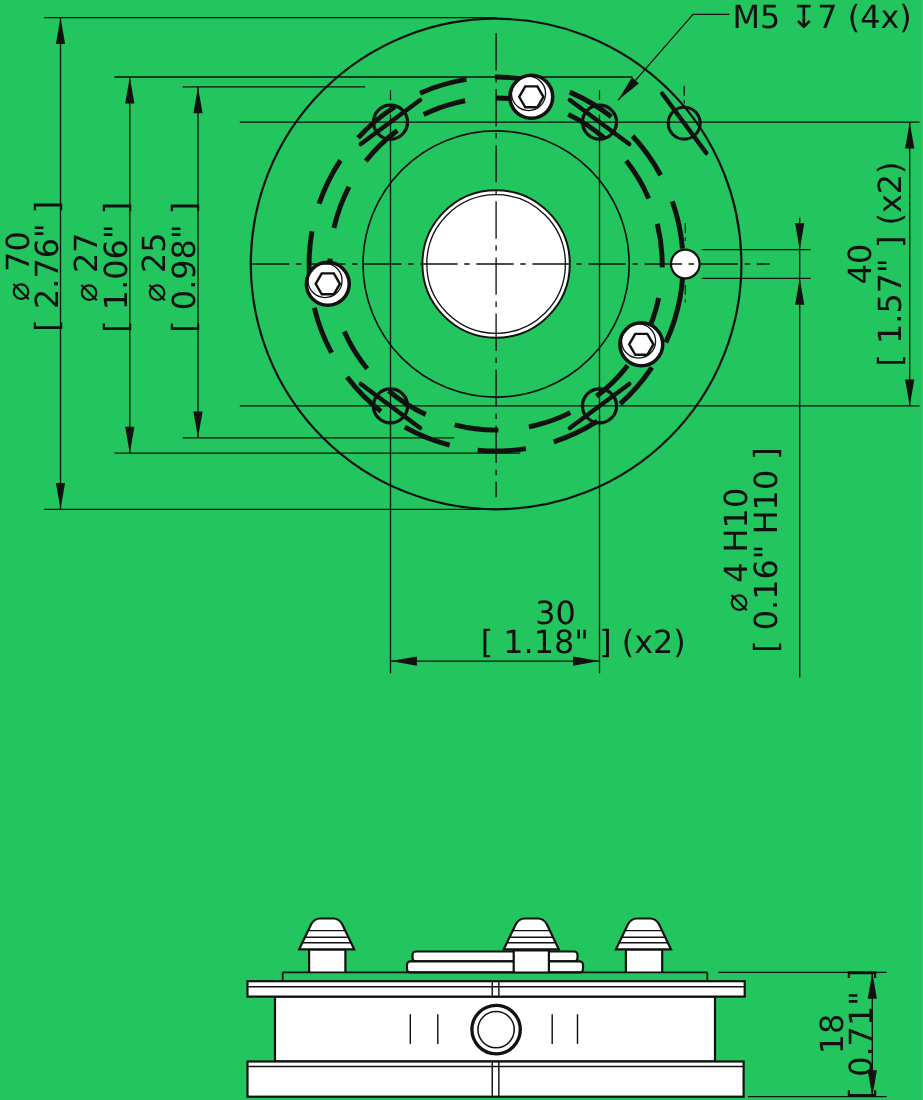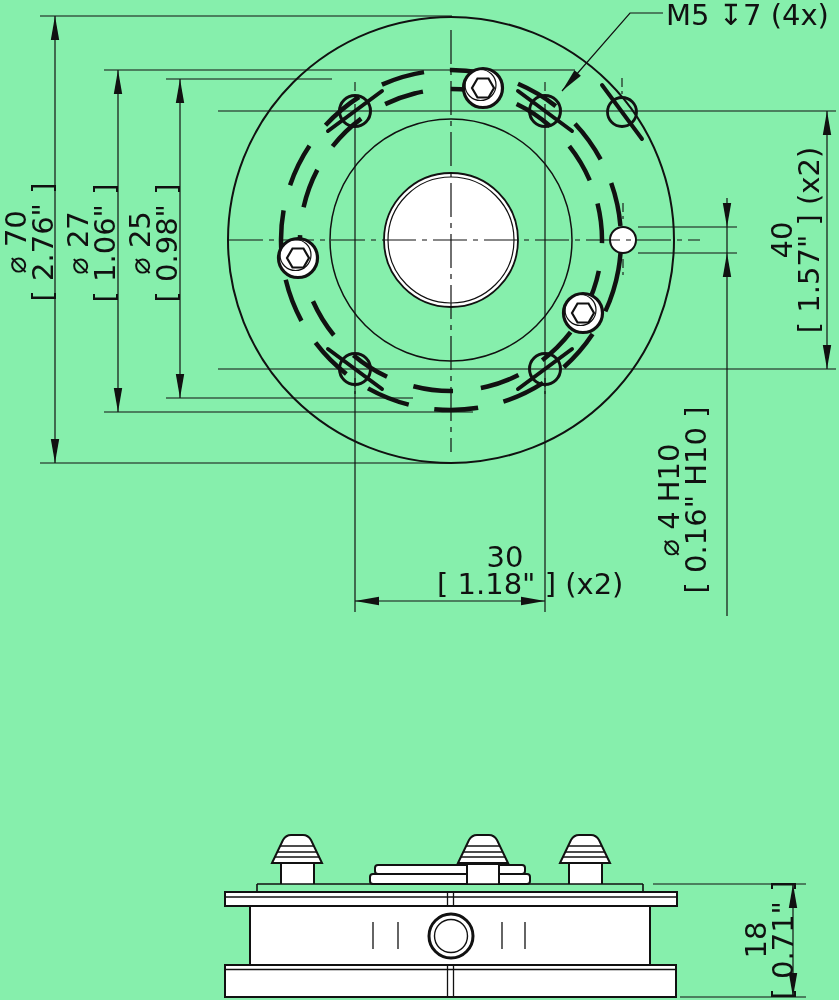--- a/index.html
+++ b/index.html
@@ -1,16 +1,16 @@
 <!DOCTYPE html>
 <html><head>
 <meta charset="utf-8">
 <style>
   html,body{margin:0;padding:0;background:#fff;}
-  .page{position:relative;width:839px;height:1000px;background:#86efac;overflow:hidden;}
+  .page{position:relative;width:839px;height:1000px;background:#22c55e;overflow:hidden;}
   svg{display:block;}
   svg text{font-family:"DejaVu Sans","Liberation Sans",sans-serif;font-size:29px;fill:#111;}
   .ln{stroke:#111;stroke-width:1.2;fill:none;}
   .ar{fill:#111;stroke:none;}
   .cl{stroke:#111;stroke-width:1.2;fill:none;stroke-dasharray:34 6 5 6;}
   .stub{stroke:#111;stroke-width:1.1;fill:none;stroke-dasharray:9 4 3 4;}
   .c-main{stroke:#111;stroke-width:2;fill:none;}
   .c-thin{stroke:#111;stroke-width:1.5;fill:none;}
   .ringd{stroke:#111;stroke-width:4.5;fill:none;}
   .hole{stroke:#111;stroke-width:3;fill:none;}

